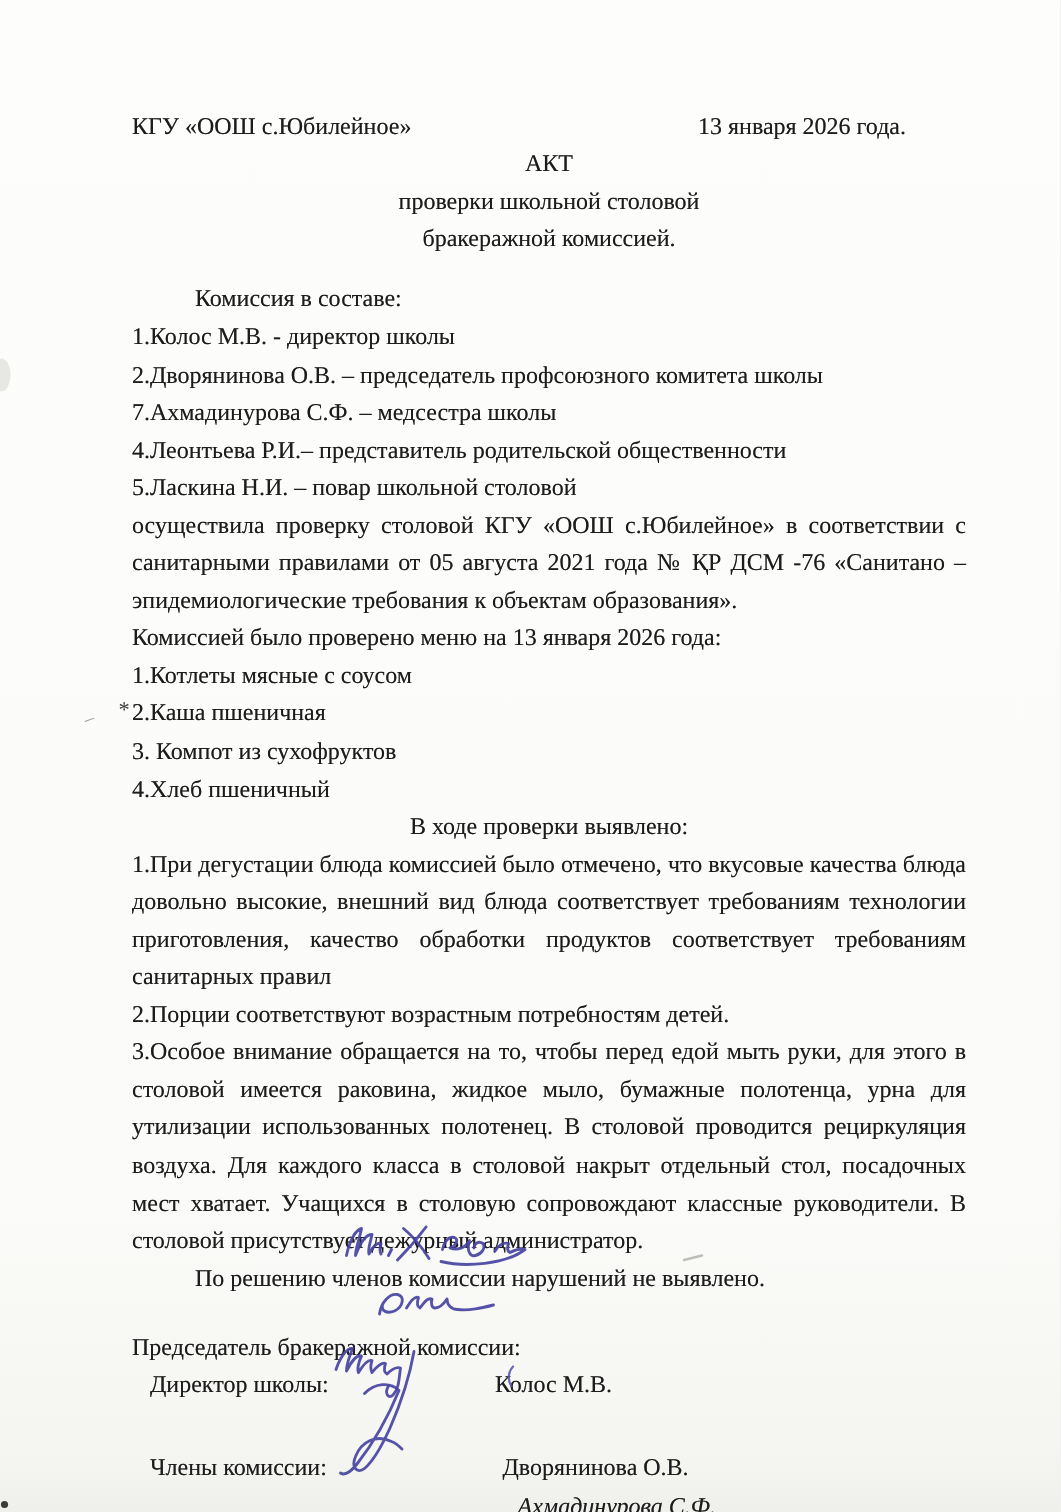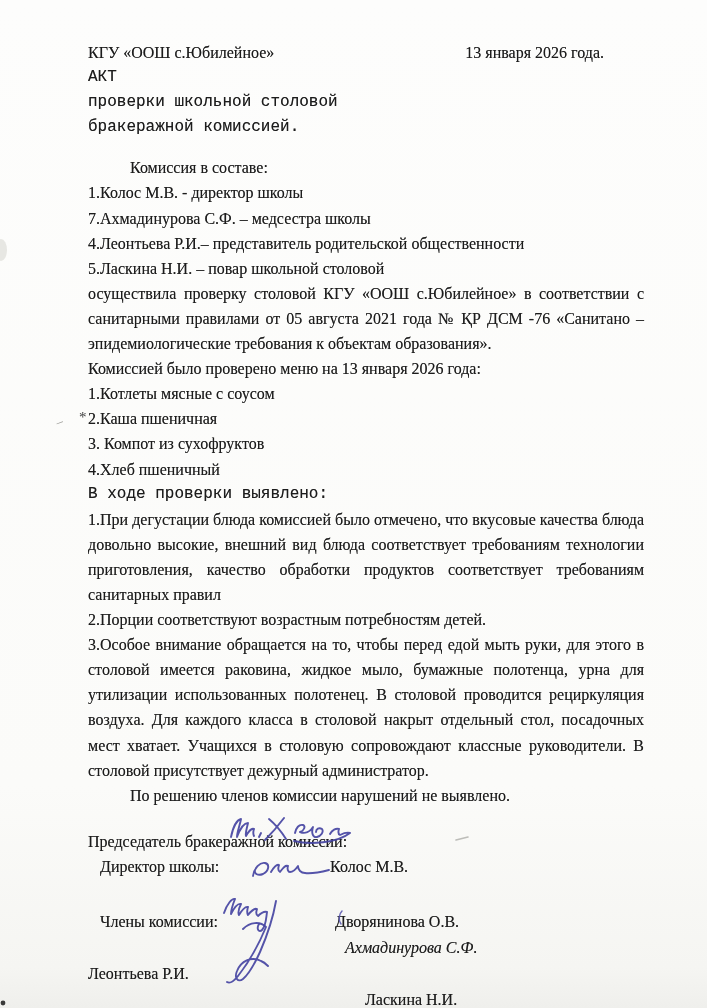--- a/index.html
+++ b/index.html
@@ -15,23 +15,23 @@
     text-shadow: 0 0 0.4px rgba(30,30,30,0.55);
   }
   .content {
     position: absolute;
     left: 88px;
     top: 40px;
     width: 556px;
     font-size: 16px;
     line-height: 25.1px;
   }
-  .header-row { display: flex; justify-content: space-between; }
+  .header-row { display: flex; justify-content: space-between; margin-top: 32px; }
   .header-row .date { margin-right: 40px; }
-  .center { text-align: left; font-family: Liberation Mono, monospace; }
+  .center { text-align: center; }
   .indent { text-indent: 42px; }
   .just { text-align: justify; }
   .gap-top { margin-top: 15px; }
   .menu-item-wrap { position: relative; }
   .pen-dash {
     position: absolute; left: -32px; top: 3px;
     color: #9a9a96; font-size: 13px;
     transform: rotate(-20deg);
     text-shadow: none;
   }
@@ -68,20 +68,21 @@
       <span>КГУ «ООШ с.Юбилейное»</span>
       <span class="date">13 января 2026 года.</span>
     </div>
 
     <div class="center">АКТ</div>
     <div class="center">проверки школьной столовой</div>
     <div class="center">бракеражной комиссией.</div>
 
     <div class="indent gap-top">Комиссия в составе:</div>
     <div>1.Колос М.В. - директор школы</div>
+    <div>2.Дворянинова О.В. – председатель профсоюзного комитета школы</div>
     <div>7.Ахмадинурова С.Ф. – медсестра школы</div>
     <div>4.Леонтьева Р.И.– представитель родительской общественности</div>
     <div>5.Ласкина Н.И. – повар школьной столовой</div>
 
     <div class="just">осуществила проверку столовой КГУ «ООШ с.Юбилейное»  в соответствии с санитарными правилами от 05 августа 2021 года № ҚР  ДСМ -76 «Санитано – эпидемиологические требования к объектам образования».</div>
     <div>Комиссией было проверено меню на 13 января 2026 года:</div>
 
     <div>1.Котлеты мясные с соусом</div>
     <div class="menu-item-wrap">
       <span class="pen-dash">–</span>

